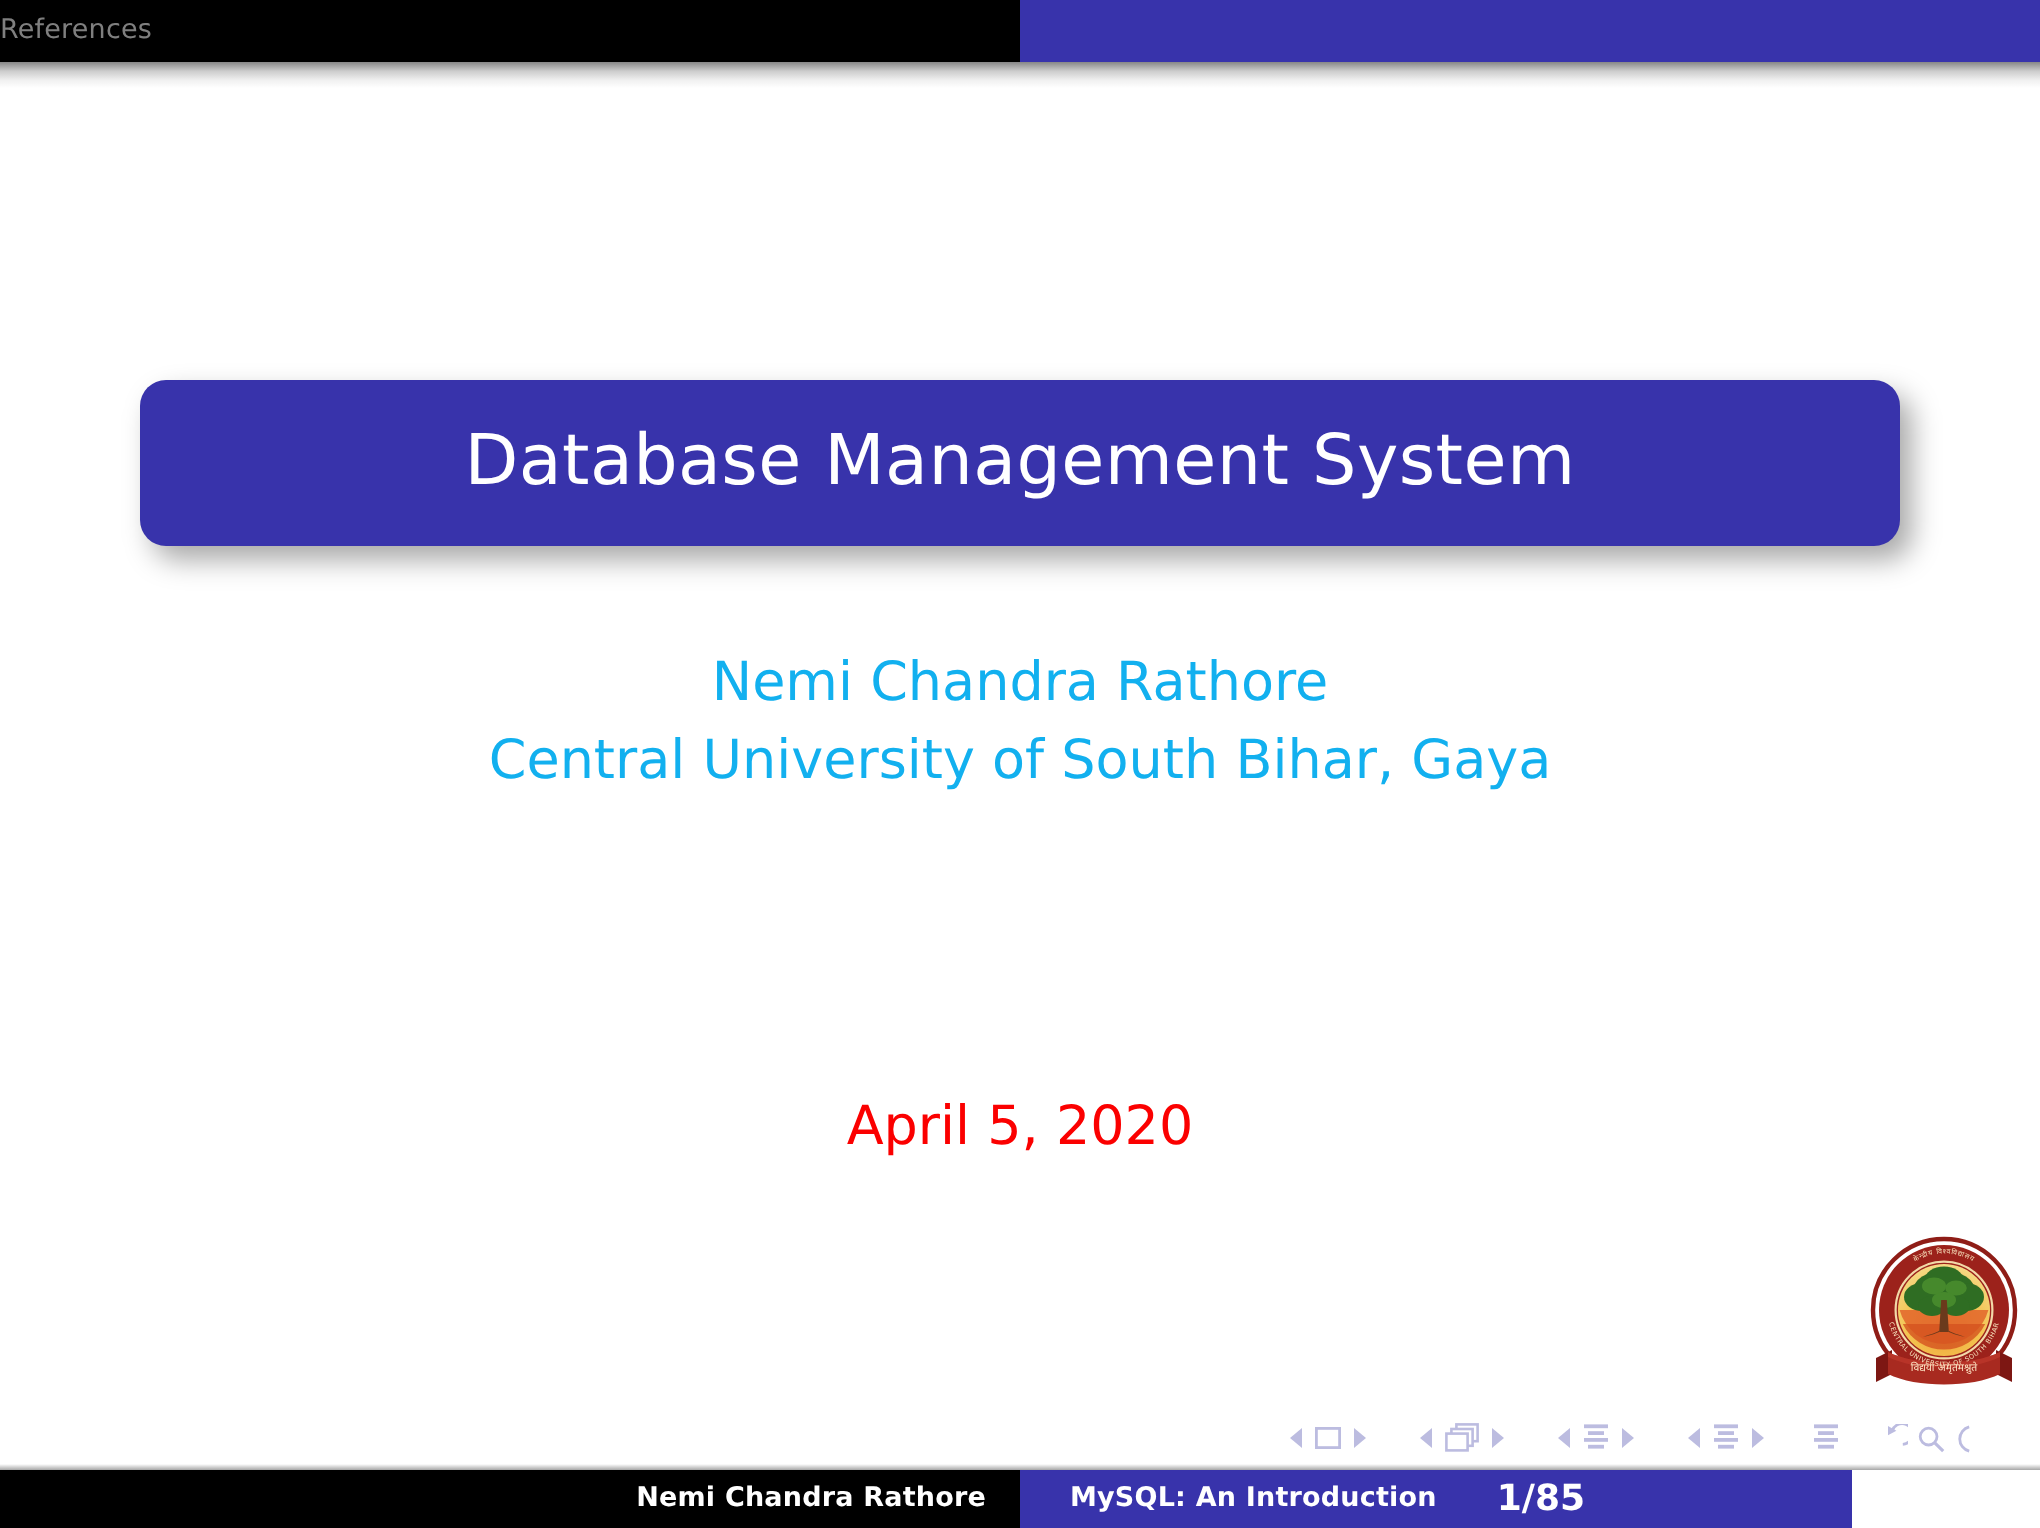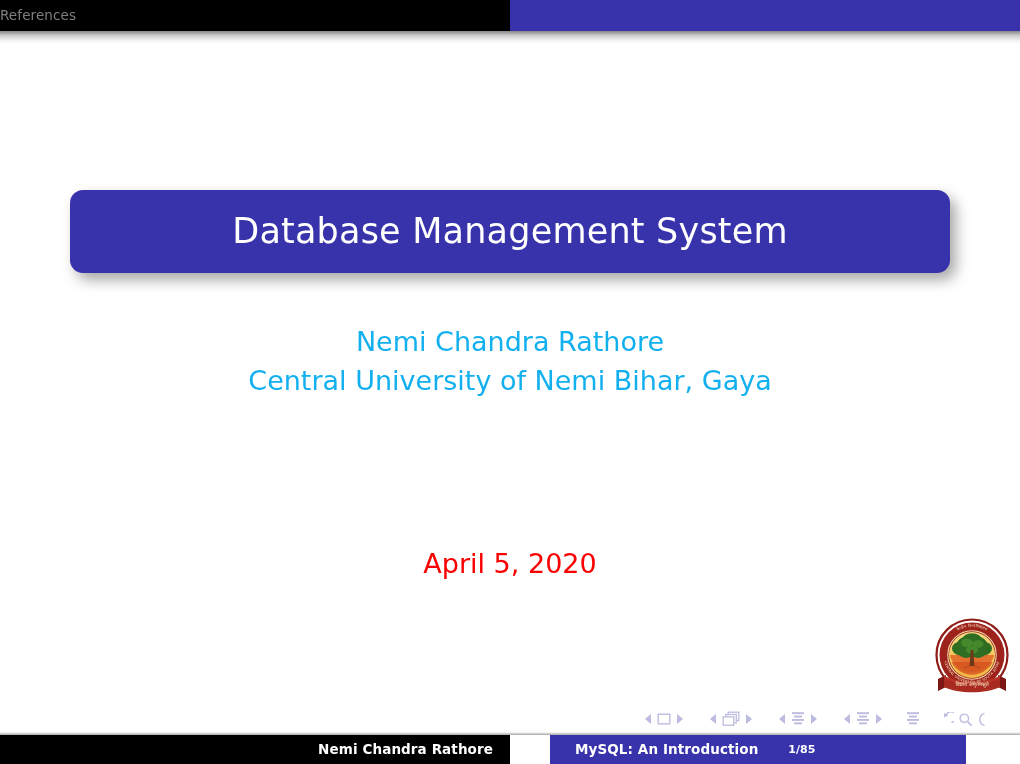--- a/index.html
+++ b/index.html
@@ -175,33 +175,32 @@
     box-sizing: border-box;
     padding-right: 17px;
   }
   .foot-right {
     width: 416px;
     background: #3833ab;
     display: flex;
     align-items: center;
     box-sizing: border-box;
     padding-left: 25px;
-    margin-left: 40px;
   }
   .foot-text {
     color: #ffffff;
     font-size: 13.5px;
     font-weight: bold;
     line-height: 1;
     letter-spacing: 0.1px;
     font-family: "DejaVu Sans", "Liberation Sans", sans-serif;
   }
   .foot-page {
     color: #ffffff;
-    font-size: 11px;
+    font-size: 18px;
     font-weight: bold;
     line-height: 1;
     margin-left: 30px;
     font-family: "DejaVu Sans", "Liberation Sans", sans-serif;
   }
   .footline-topline {
     position: absolute;
     left: 0;
     top: 732px;
     width: 1020px;
@@ -224,21 +223,21 @@
 
   <div class="titlebox-wrap">
     <div class="titlebox-shadow"></div>
     <div class="titlebox">
       <span class="title-text">Database Management System</span>
     </div>
   </div>
 
   <div class="author-block">
     <span class="author-line">Nemi Chandra Rathore</span>
-    <span class="author-line">Central University of Nemi Bihar, Gaya</span>
+    <span class="author-line">Central University of South Bihar, Gaya</span>
   </div>
 
   <div class="date-block">April 5, 2020</div>
 
   <div class="logo">
     <svg width="80" height="84" viewBox="0 0 80 84" xmlns="http://www.w3.org/2000/svg">
 
       <circle cx="40" cy="38" r="35.5" fill="none" stroke="#8f1d17" stroke-width="2.2"></circle>
       <circle cx="40" cy="38" r="32.5" fill="#9c221b"></circle>
       <circle cx="40" cy="38" r="24.2" fill="none" stroke="#f2d9a8" stroke-width="1.1"></circle>

